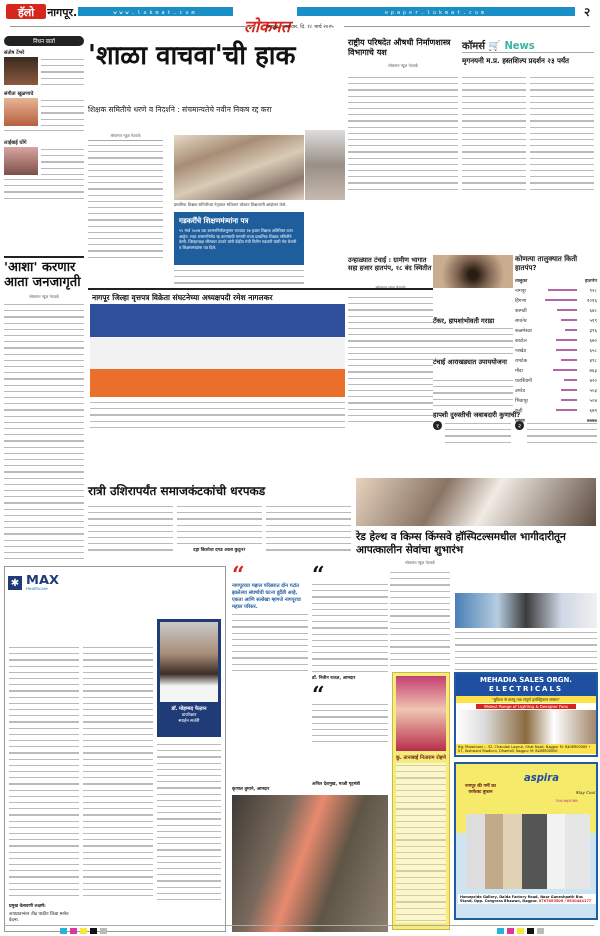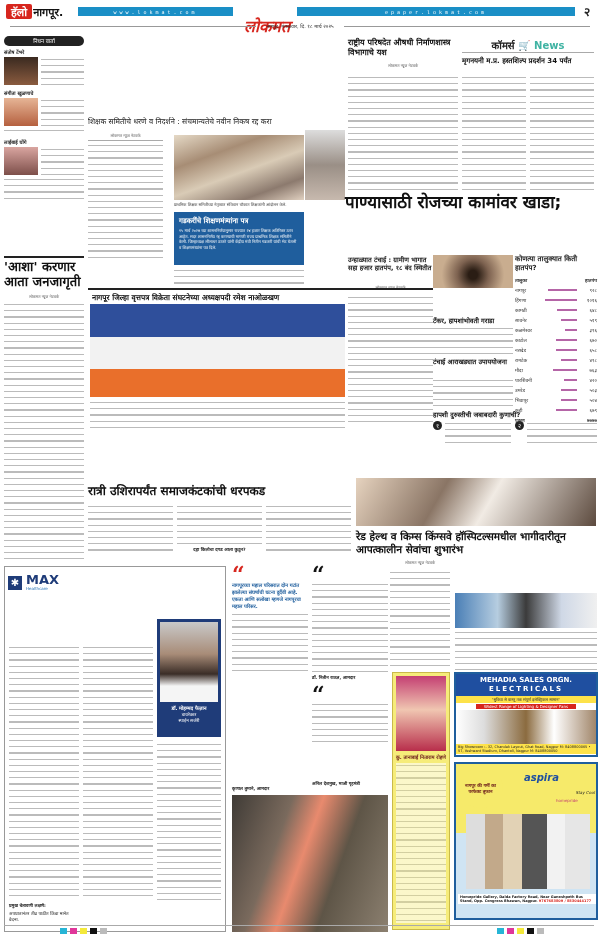--- a/index.html
+++ b/index.html
@@ -1,20 +1,20 @@
 <!DOCTYPE html>
 <html><head>
 <meta charset="utf-8">
 <style>
 *{box-sizing:border-box;margin:0;padding:0}
 body{width:600px;height:936px;background:#fff;font-family:"DejaVu Sans",sans-serif;color:#222;position:relative;overflow:hidden}
 .abs{position:absolute}
 .masthead{left:0;top:0;width:600px;height:22px}
 .logo-hello{left:6px;top:4px;height:15px;font-size:11px;font-weight:bold;display:flex;align-items:center}
-.logo-hello .red{background:#d7261e;color:#fff;padding:0 5px;border-radius:2px}
+.logo-hello .red{background:#d7261e;color:#fff;padding:0 12px;border-radius:2px}
 .logo-hello .blk{color:#111;margin-left:1px}
 .bar{top:7px;height:9px;background:#1a8fc6;color:#fff;font-size:5px;letter-spacing:3px;display:flex;align-items:center;justify-content:center;font-family:"DejaVu Sans Mono",monospace}
 .lokmat{left:240px;top:15px;width:50px;font-size:16px;font-weight:bold;color:#d7261e;font-style:italic;text-align:right}
 .pageno{left:584px;top:3px;font-size:12px;font-weight:bold}
 .dateline{left:0;top:22px;width:600px;height:8px;display:flex;align-items:center;justify-content:center;font-size:5px}
 .dateline:before,.dateline:after{content:"";flex:1;border-top:1px solid #999;margin:0 10px}
 .small{font-size:4.5px;line-height:6px;color:#333}
 .gray-lines{background:repeating-linear-gradient(#fff 0 2px,#bbb 2px 3.2px,#fff 3.2px 6.2px)}
 .photo{background:linear-gradient(135deg,#c9a58a,#7d6b5a 40%,#d3c2b0 70%,#9b8a7b)}
 .head-big{font-weight:bold;color:#111;font-family:"DejaVu Sans",sans-serif}
@@ -68,50 +68,50 @@
   </div>
   <div class="gray-lines" style="height:22px;margin-top:2px"></div>
 </div>
 
 <div class="abs rule" style="left:4px;top:256px;width:80px"></div>
 <div class="abs head-big" style="left:4px;top:259px;width:80px;font-size:13px;line-height:15px">'आशा' करणार आता जनजागृती</div>
 <div class="abs byline" style="left:4px;top:294px;width:80px">लोकमत न्यूज नेटवर्क</div>
 <div class="abs gray-lines" style="left:4px;top:302px;width:80px;height:260px"></div>
 
 <div class="abs head-big" style="left:88px;top:40px;width:215px;font-size:26px;line-height:30px">
-</div>
-<div class="abs" style="left:88px;top:116px;width:215px;font-size:7.5px;color:#222;white-space:nowrap">शिक्षक समितीचे धरणे व निदर्शने : संचमान्यतेचे नवीन निकष रद्द करा</div>
+  <div>'शाळा वाचवा'ची हाक</div>
+</div>
+<div class="abs" style="left:88px;top:104px;width:215px;font-size:7.5px;color:#222;white-space:nowrap">शिक्षक समितीचे धरणे व निदर्शने : संचमान्यतेचे नवीन निकष रद्द करा</div>
 <div class="abs byline" style="left:88px;top:133px;width:75px">लोकमत न्यूज नेटवर्क</div>
 <div class="abs thinrule" style="left:88px;top:140px;width:75px"></div>
 <div class="abs gray-lines" style="left:88px;top:143px;width:75px;height:120px"></div>
 <div class="abs photo" style="left:174px;top:135px;width:130px;height:65px;background:linear-gradient(160deg,#e5d9c6,#a78d75 30%,#d9cbb6 55%,#8c7a6e 80%,#e0d0c0)"></div>
 <div class="abs small" style="left:174px;top:202px;width:130px;font-size:4px">प्राथमिक शिक्षक समितीच्या नेतृत्वात संविधान चौकात शिक्षकांनी आंदोलन केले.</div>
 <div class="abs blue-box" style="left:174px;top:212px;width:130px;height:53px;padding:4px 5px">
   <div style="font-size:7px;font-weight:bold;margin-bottom:3px">गडकरींचे शिक्षणमंत्र्यांना पत्र</div>
   <div style="font-size:4px;line-height:5.5px">१५ मार्च २०२४ च्या शासननिर्णयानुसार राज्यात २४ हजार शिक्षक अतिरिक्त ठरत आहेत. सदर शासननिर्णय रद्द करण्याची मागणी राज्य प्राथमिक शिक्षक समितीने केली. जिल्हाध्यक्ष लीलाधर ठाकरे यांनी केंद्रीय मंत्री नितीन गडकरी यांची भेट घेतली व शिक्षणमंत्र्यांना पत्र दिले.</div>
 </div>
 <div class="abs gray-lines" style="left:174px;top:268px;width:130px;height:18px"></div>
 
 <div class="abs head-big" style="left:348px;top:38px;width:110px;font-size:8px;line-height:10px;left:348px">राष्ट्रीय परिषदेत औषधी निर्माणशास्त्र विभागाचे यश</div>
 <div class="abs byline" style="left:348px;top:63px;width:110px">लोकमत न्यूज नेटवर्क</div>
 <div class="abs gray-lines" style="left:348px;top:75px;width:110px;height:115px"></div>
 <div class="abs photo" style="left:305px;top:130px;width:40px;height:70px;background:linear-gradient(#ddd,#9a8f86 50%,#c7b9ae)"></div>
 
-<div class="abs" style="left:462px;top:38px;width:132px;text-align:center;font-size:10px;font-weight:bold">
+<div class="abs" style="left:462px;top:38px;width:132px;text-align:left;font-size:10px;font-weight:bold">
   <span>कॉमर्स</span>
   <span style="color:#2b2b2b">🛒</span>
   <span style="color:#3fb3a3">News</span>
 </div>
 <div class="abs thinrule" style="left:462px;top:52px;width:132px"></div>
-<div class="abs head-big" style="left:462px;top:56px;width:135px;font-size:7px;white-space:nowrap">मृगनयनी म.प्र. हस्तशिल्प प्रदर्शन 34 पर्यंत</div>
+<div class="abs head-big" style="left:462px;top:56px;width:135px;font-size:7px;white-space:nowrap">मृगनयनी म.प्र. हस्तशिल्प प्रदर्शन २३ पर्यंत</div>
 <div class="abs gray-lines" style="left:462px;top:75px;width:64px;height:115px"></div>
 <div class="abs gray-lines" style="left:530px;top:75px;width:64px;height:115px"></div>
 
 <div class="abs head-big" style="left:345px;top:192px;width:252px;font-size:17px;line-height:21px;white-space:nowrap">
-  <div>पाण्यासाठी रोजच्या कामांवर खाडा;</div>
 </div>
 <div class="abs" style="left:348px;top:256px;width:85px;font-size:6.5px;line-height:8px;font-weight:bold">उन्हाळ्यात टंचाई : ग्रामीण भागात सहा हजार हातपंप, १८ बंद स्थितीत</div>
 <div class="abs byline" style="left:348px;top:285px;width:85px">लोकमत न्यूज नेटवर्क</div>
 <div class="abs gray-lines" style="left:348px;top:295px;width:85px;height:130px"></div>
 <div class="abs photo" style="left:433px;top:255px;width:80px;height:33px;background:radial-gradient(circle at 50% 60%,#2a1d14 10%,#7d6250 35%,#c9ad8f 70%)"></div>
 <div class="abs head-big" style="left:433px;top:316px;width:80px;font-size:6.5px">टँकर, हापशांभोवती गराडा</div>
 <div class="abs gray-lines" style="left:433px;top:326px;width:80px;height:28px"></div>
 <div class="abs head-big" style="left:433px;top:358px;width:80px;font-size:6.5px;line-height:8px">टंचाई आराखड्यात उपाययोजना</div>
 <div class="abs gray-lines" style="left:433px;top:378px;width:80px;height:30px"></div>
 <div class="abs head-big" style="left:433px;top:410px;width:170px;font-size:6.5px">हापशी दुरुस्तीची जबाबदारी कुणाची?</div>
@@ -225,21 +225,21 @@
       </div>
     </div>
   <div class="chart-row" style="font-weight:bold">
     <span class="lbl">एकूण</span>
     <span class="barwrap"></span>
     <span class="val">७७७७</span>
   </div>
 </div>
 
 <div class="abs rule" style="left:88px;top:288px;width:345px"></div>
-<div class="abs head-big" style="left:92px;top:292px;width:340px;font-size:7.5px;white-space:nowrap;overflow:hidden">नागपूर जिल्हा वृत्तपत्र विक्रेता संघटनेच्या अध्यक्षपदी रमेश नाओळखण</div>
+<div class="abs head-big" style="left:92px;top:292px;width:340px;font-size:7.5px;white-space:nowrap;overflow:hidden">नागपूर जिल्हा वृत्तपत्र विक्रेता संघटनेच्या अध्यक्षपदी रमेश नागलकर</div>
 <div class="abs photo" style="left:90px;top:304px;width:255px;height:93px;background:linear-gradient(#2f4f9b 0 35%,#f2f2f2 35% 70%,#e96f2b 70%)"></div>
 <div class="abs gray-lines" style="left:90px;top:400px;width:255px;height:28px"></div>
 
 <div class="abs head-big" style="left:88px;top:482px;width:260px;font-size:12px;white-space:nowrap">रात्री उशिरापर्यंत समाजकंटकांची धरपकड</div>
 <div class="abs gray-lines" style="left:88px;top:504px;width:85px;height:50px"></div>
 <div class="abs gray-lines" style="left:177px;top:504px;width:85px;height:40px"></div>
 <div class="abs" style="left:177px;top:546px;width:85px;font-size:4.5px;font-weight:bold;text-align:center">दहा किलोचा दगड आला कुठून?</div>
 <div class="abs gray-lines" style="left:266px;top:504px;width:85px;height:50px"></div>
 <div class="abs photo" style="left:356px;top:478px;width:240px;height:48px;background:linear-gradient(120deg,#e6d3bf,#8a7565 35%,#f1ebe4 55%,#5c4a3e)"></div>
 

